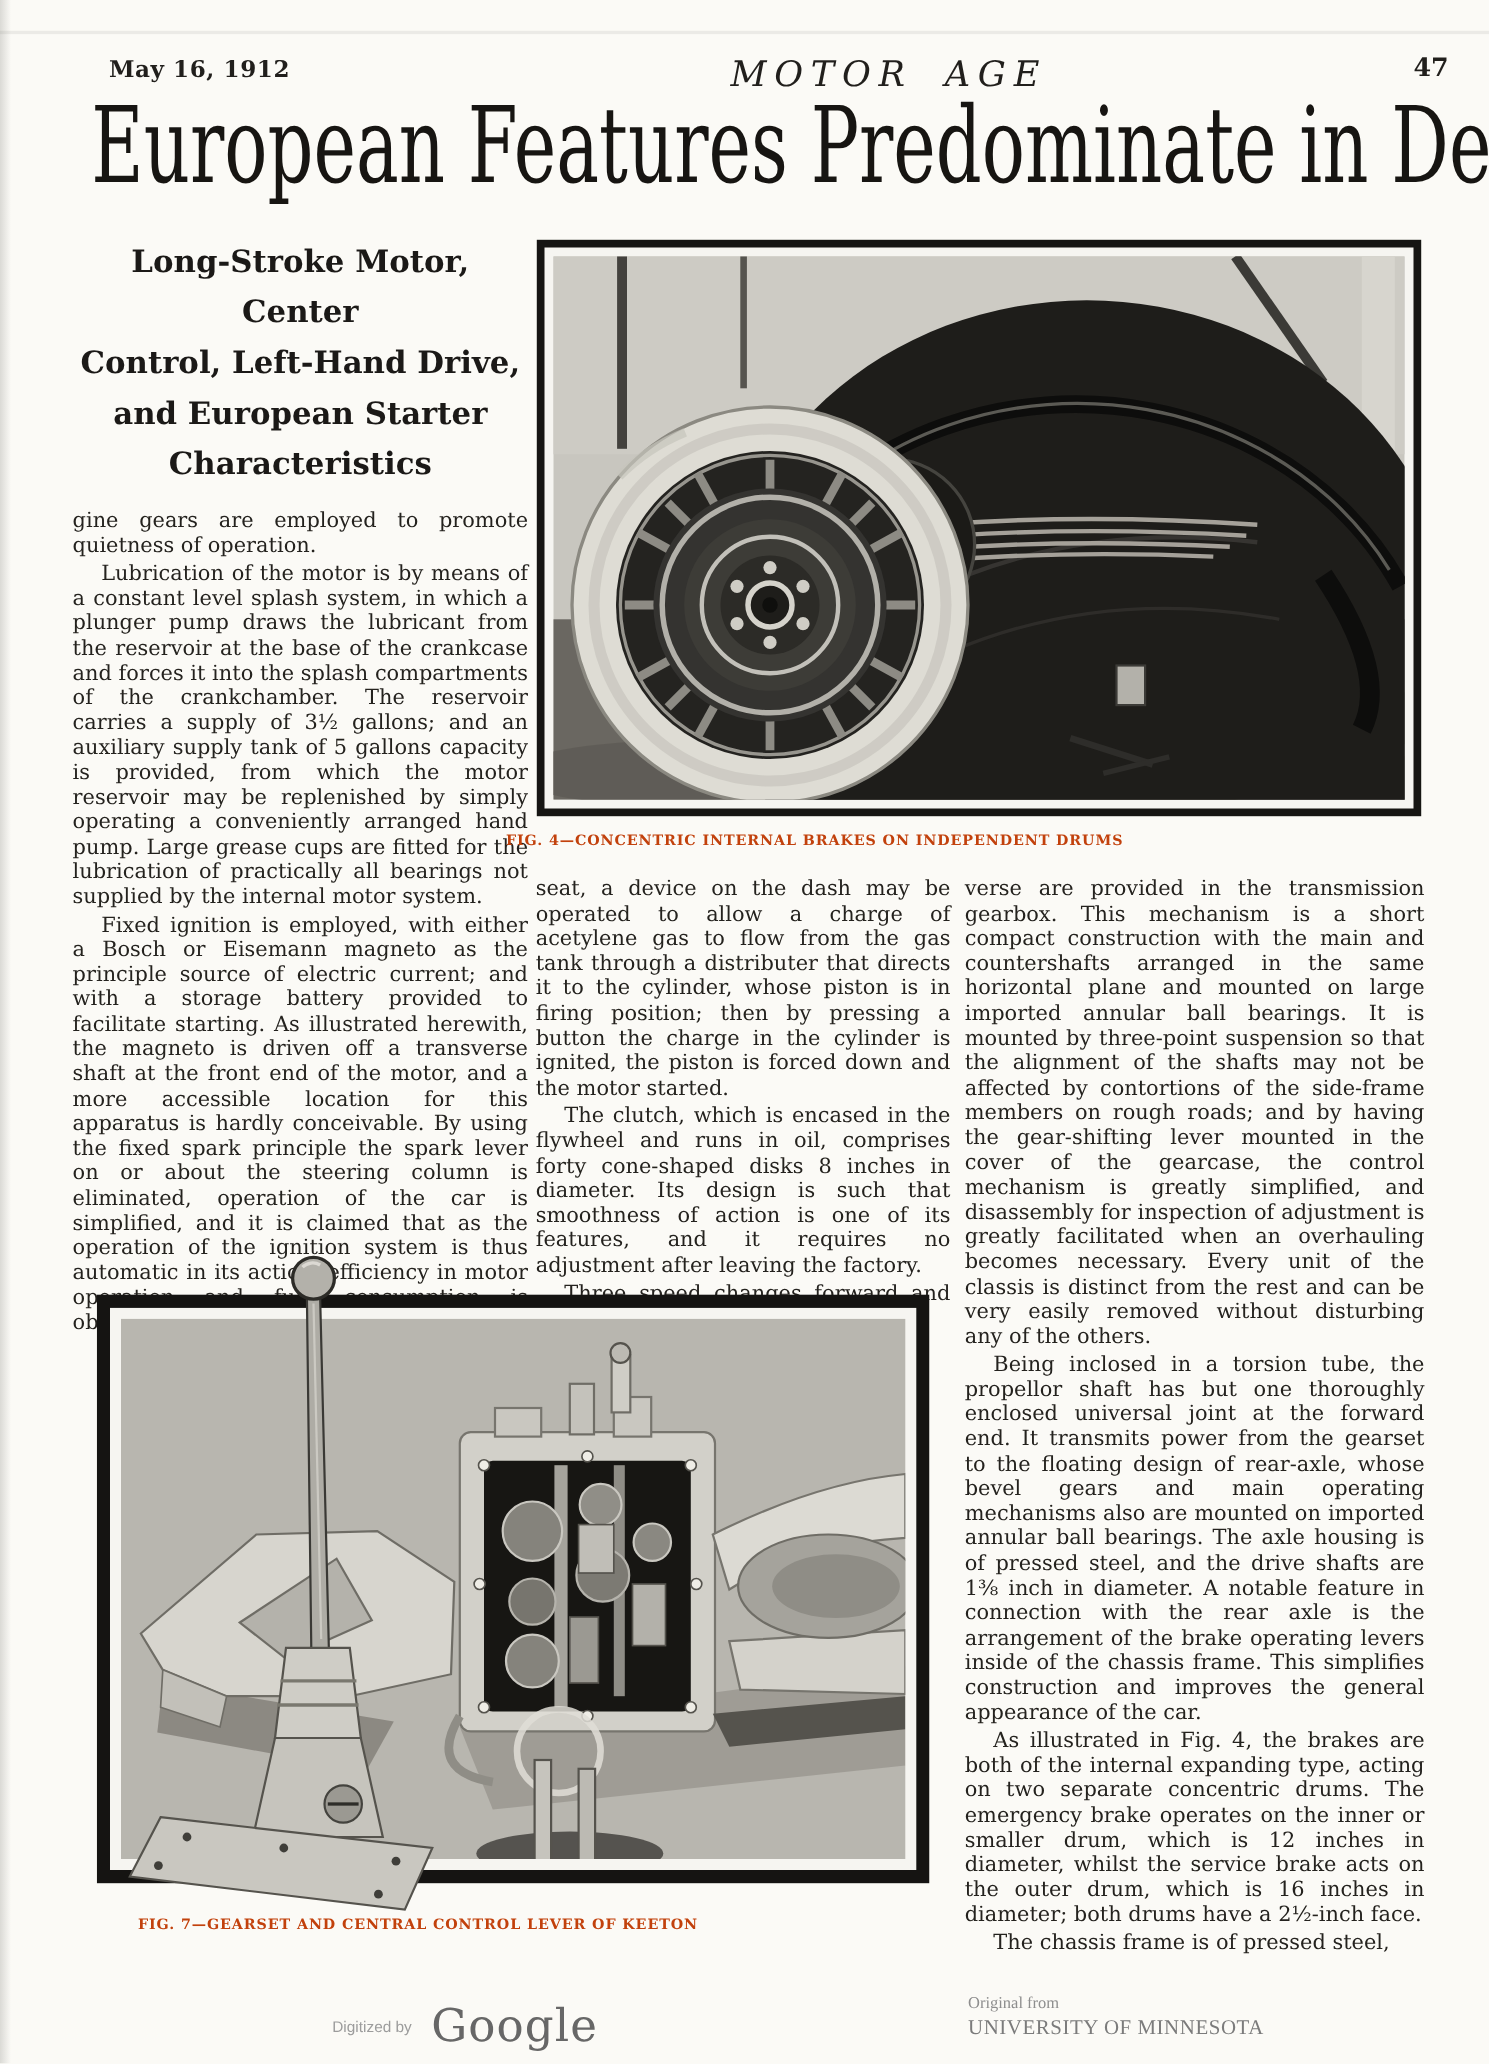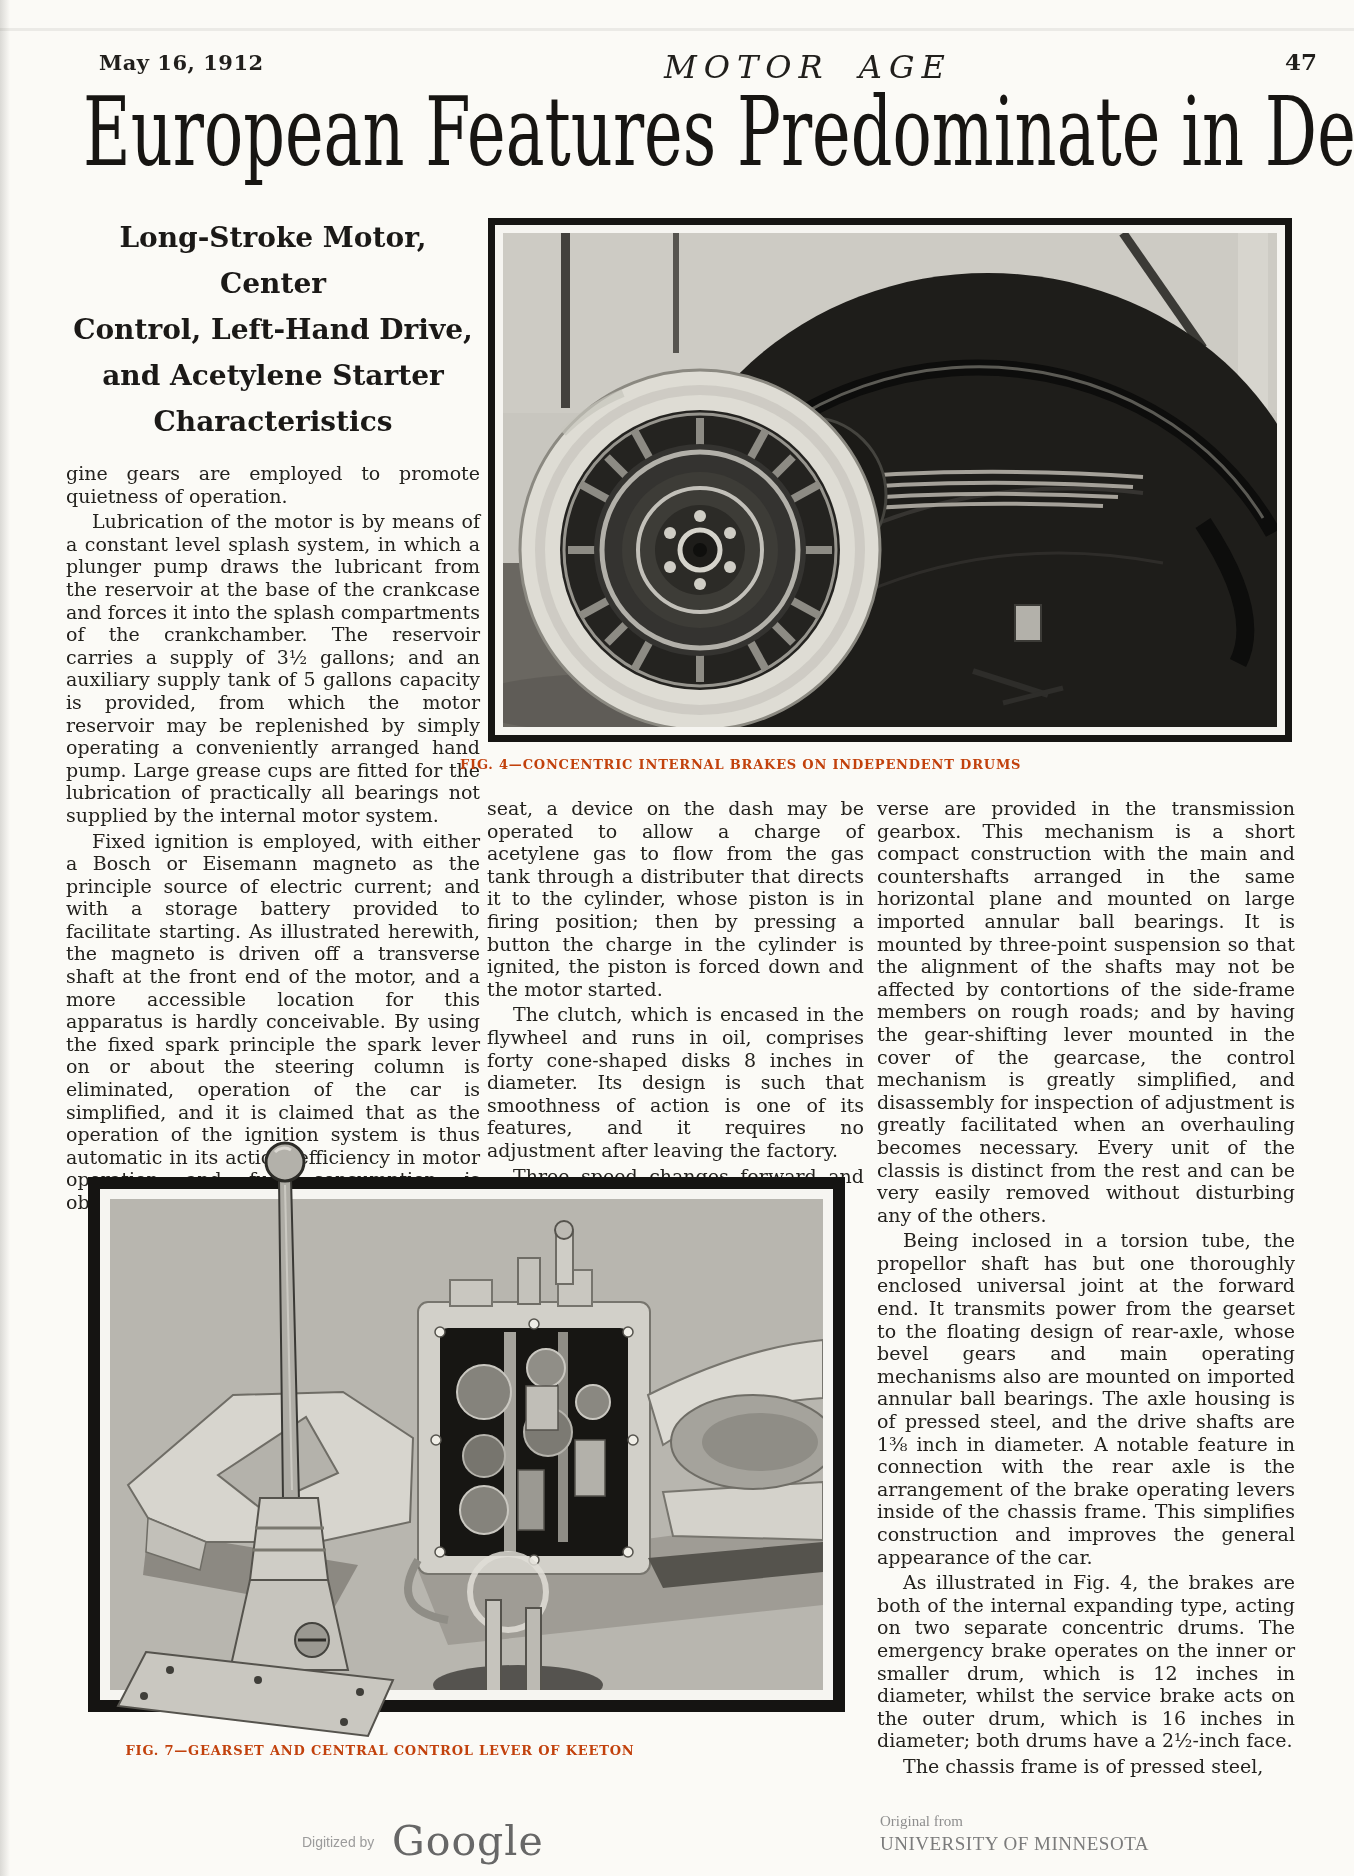--- a/index.html
+++ b/index.html
@@ -67,21 +67,21 @@
 <div class="hdr-date">May 16, 1912</div>
 <div class="hdr-mast">MOTOR AGE</div>
 <div class="hdr-page">47</div>
 
 <div class="headline">European Features Predominate in Design</div>
 
 <div class="col col-left">
   <div class="deck">
     <div>Long-Stroke Motor, Center</div>
     <div>Control, Left-Hand Drive,</div>
-    <div>and Acetylene Starter</div>
+    <div>and European Starter</div>
     <div>Characteristics</div>
   </div>
   <p>gine gears are employed to promote quietness of operation.</p>
   <p class="ind">Lubrication of the motor is by means of a constant level splash system, in which a plunger pump draws the lubricant from the reservoir at the base of the crankcase and forces it into the splash compartments of the crankchamber. The reservoir carries a supply of 3½ gallons; and an auxiliary supply tank of 5 gallons capacity is provided, from which the motor reservoir may be replenished by simply operating a conveniently arranged hand pump. Large grease cups are fitted for the lubrication of practically all bearings not supplied by the internal motor system.</p>
   <p class="ind">Fixed ignition is employed, with either a Bosch or Eisemann magneto as the principle source of electric current; and with a storage battery provided to facilitate starting. As illustrated herewith, the magneto is driven off a transverse shaft at the front end of the motor, and a more accessible location for this apparatus is hardly conceivable. By using the fixed spark principle the spark lever on or about the steering column is eliminated, operation of the car is simplified, and it is claimed that as the operation of the ignition system is thus automatic in its action, efficiency in motor operation and fuel consumption is obtained.</p>
   <p class="ind">For starting the motor from the driver's</p>
 </div>
 
 <div class="fig4-frame">
   <svg width="774" height="494" viewBox="0 0 774 494">

